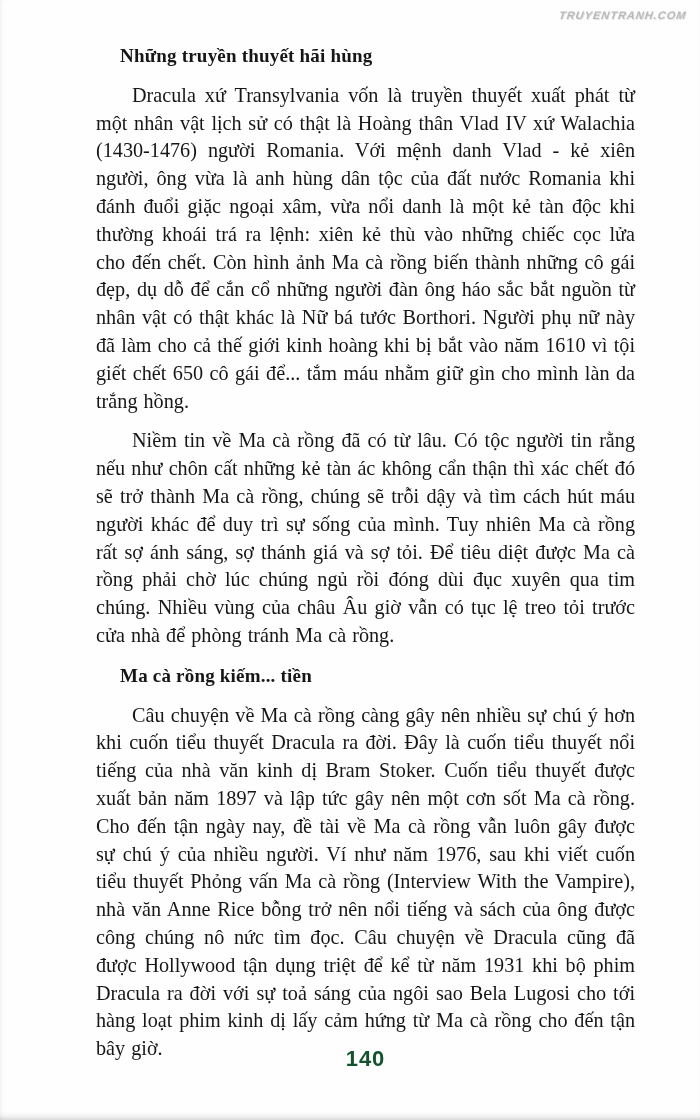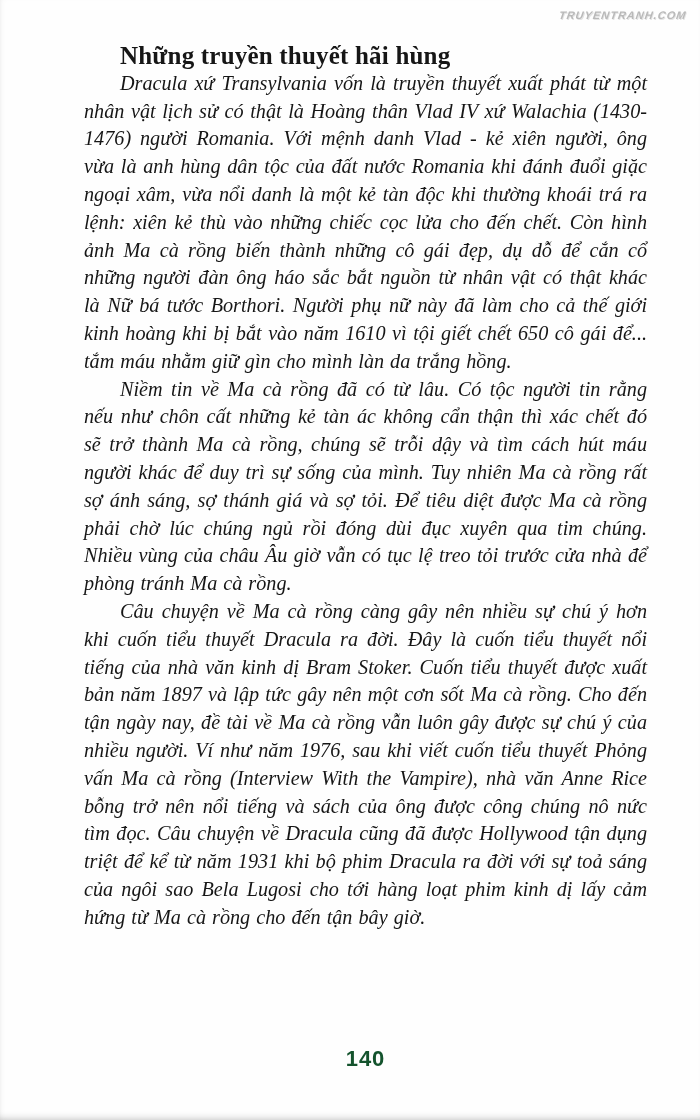--- a/index.html
+++ b/index.html
@@ -32,34 +32,33 @@
     transform: skewX(-8deg);
   }
   .content {
     position: absolute;
     left: 84px;
     top: 42px;
     width: 563px;
   }
   .section-heading {
     margin: 0;
-    font-size: 25px;
+    font-size: 19px;
     font-weight: bold;
     line-height: 27.8px;
     text-indent: 36px;
     letter-spacing: 0.2px;
   }
   .body-paragraph {
-    margin: 0;
+    margin: 12px;
     font-size: 20.2px;
     line-height: 27.8px;
     text-align: justify;
     text-indent: 36px;
     word-spacing: 1px;
-    font-style: italic;
   }
   .page-number {
     position: absolute;
     top: 1046px;
     left: 84px;
     width: 563px;
     text-align: center;
     font-family: "Liberation Sans", "DejaVu Sans", sans-serif;
     font-size: 22px;
     font-weight: bold;
@@ -74,19 +73,20 @@
 
   <div class="watermark">TRUYENTRANH.COM</div>
 
   <div class="content">
     <h2 class="section-heading">Những truyền thuyết hãi hùng</h2>
 
     <p class="body-paragraph">Dracula xứ Transylvania vốn là truyền thuyết xuất phát từ một nhân vật lịch sử có thật là Hoàng thân Vlad IV xứ Walachia (1430-1476) người Romania. Với mệnh danh Vlad - kẻ xiên người, ông vừa là anh hùng dân tộc của đất nước Romania khi đánh đuổi giặc ngoại xâm, vừa nổi danh là một kẻ tàn độc khi thường khoái trá ra lệnh: xiên kẻ thù vào những chiếc cọc lửa cho đến chết. Còn hình ảnh Ma cà rồng biến thành những cô gái đẹp, dụ dỗ để cắn cổ những người đàn ông háo sắc bắt nguồn từ nhân vật có thật khác là Nữ bá tước Borthori. Người phụ nữ này đã làm cho cả thế giới kinh hoàng khi bị bắt vào năm 1610 vì tội giết chết 650 cô gái để... tắm máu nhằm giữ gìn cho mình làn da trắng hồng.</p>
 
     <p class="body-paragraph">Niềm tin về Ma cà rồng đã có từ lâu. Có tộc người tin rằng nếu như chôn cất những kẻ tàn ác không cẩn thận thì xác chết đó sẽ trở thành Ma cà rồng, chúng sẽ trỗi dậy và tìm cách hút máu người khác để duy trì sự sống của mình. Tuy nhiên Ma cà rồng rất sợ ánh sáng, sợ thánh giá và sợ tỏi. Để tiêu diệt được Ma cà rồng phải chờ lúc chúng ngủ rồi đóng dùi đục xuyên qua tim chúng. Nhiều vùng của châu Âu giờ vẫn có tục lệ treo tỏi trước cửa nhà để phòng tránh Ma cà rồng.</p>
 
+    <h2 class="section-heading">Ma cà rồng kiếm... tiền</h2>
 
     <p class="body-paragraph">Câu chuyện về Ma cà rồng càng gây nên nhiều sự chú ý hơn khi cuốn tiểu thuyết Dracula ra đời. Đây là cuốn tiểu thuyết nổi tiếng của nhà văn kinh dị Bram Stoker. Cuốn tiểu thuyết được xuất bản năm 1897 và lập tức gây nên một cơn sốt Ma cà rồng. Cho đến tận ngày nay, đề tài về Ma cà rồng vẫn luôn gây được sự chú ý của nhiều người. Ví như năm 1976, sau khi viết cuốn tiểu thuyết Phỏng vấn Ma cà rồng (Interview With the Vampire), nhà văn Anne Rice bỗng trở nên nổi tiếng và sách của ông được công chúng nô nức tìm đọc. Câu chuyện về Dracula cũng đã được Hollywood tận dụng triệt để kể từ năm 1931 khi bộ phim Dracula ra đời với sự toả sáng của ngôi sao Bela Lugosi cho tới hàng loạt phim kinh dị lấy cảm hứng từ Ma cà rồng cho đến tận bây giờ.</p>
   </div>
 
   <div class="page-number">140</div>
 
 </div>
 
 </body></html>

